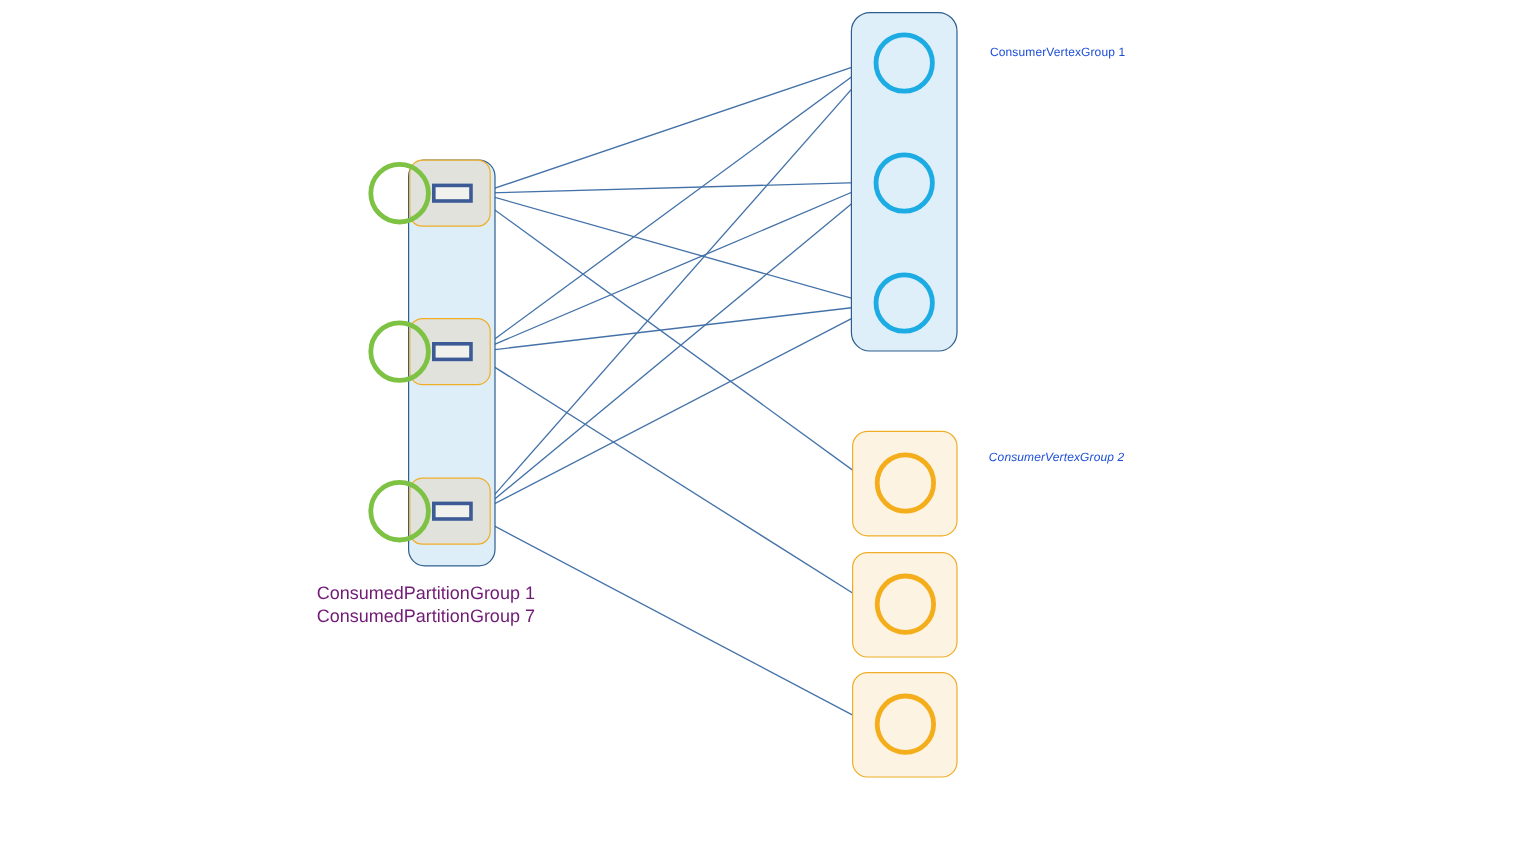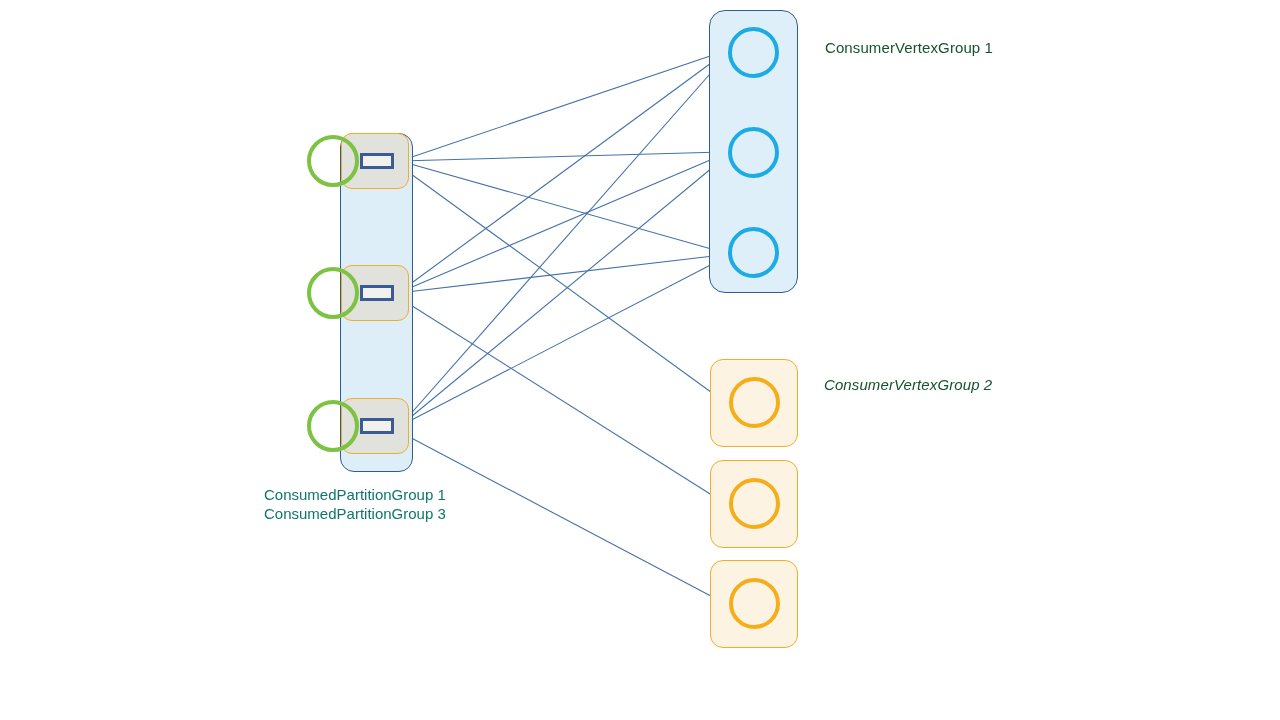--- a/index.html
+++ b/index.html
@@ -130,35 +130,35 @@
     background: transparent;
   }
   .orange-circle.o1 { top: 377px; }
   .orange-circle.o2 { top: 478px; }
   .orange-circle.o3 { top: 578px; }
 
   
   .group-label {
     position: absolute;
     font-family: "Liberation Sans", sans-serif;
-    font-size: 15px;
-    color: #14532d;
+    font-size: 10px;
+    color: #1d4ed8;
     white-space: nowrap;
     letter-spacing: 0.1px;
   }
   .label-cvg1 { left: 825px; top: 39px; }
   .label-cvg2 { left: 824px; top: 376px; font-style: italic; }
 
   .partition-labels {
     position: absolute;
     left: 264px;
     top: 485px;
     font-family: "Liberation Sans", sans-serif;
     font-size: 15px;
-    color: #0f766e;
+    color: #701a75;
     line-height: 19px;
     white-space: nowrap;
   }
 </style>
 </head>
 <body>
 
 <div id="canvas">
 
   <svg id="edge-layer" viewBox="0 0 1280 720" width="1280" height="720" xmlns="http://www.w3.org/2000/svg">
@@ -207,16 +207,16 @@
   <div class="cvg2-box b3"></div>
   <div class="orange-circle o1"></div>
   <div class="orange-circle o2"></div>
   <div class="orange-circle o3"></div>
 
   <div class="group-label label-cvg1">ConsumerVertexGroup 1</div>
   <div class="group-label label-cvg2">ConsumerVertexGroup 2</div>
 
   <div class="partition-labels">
     <div>ConsumedPartitionGroup 1</div>
-    <div>ConsumedPartitionGroup 3</div>
+    <div>ConsumedPartitionGroup 7</div>
   </div>
 
 </div>
 
 </body></html>

